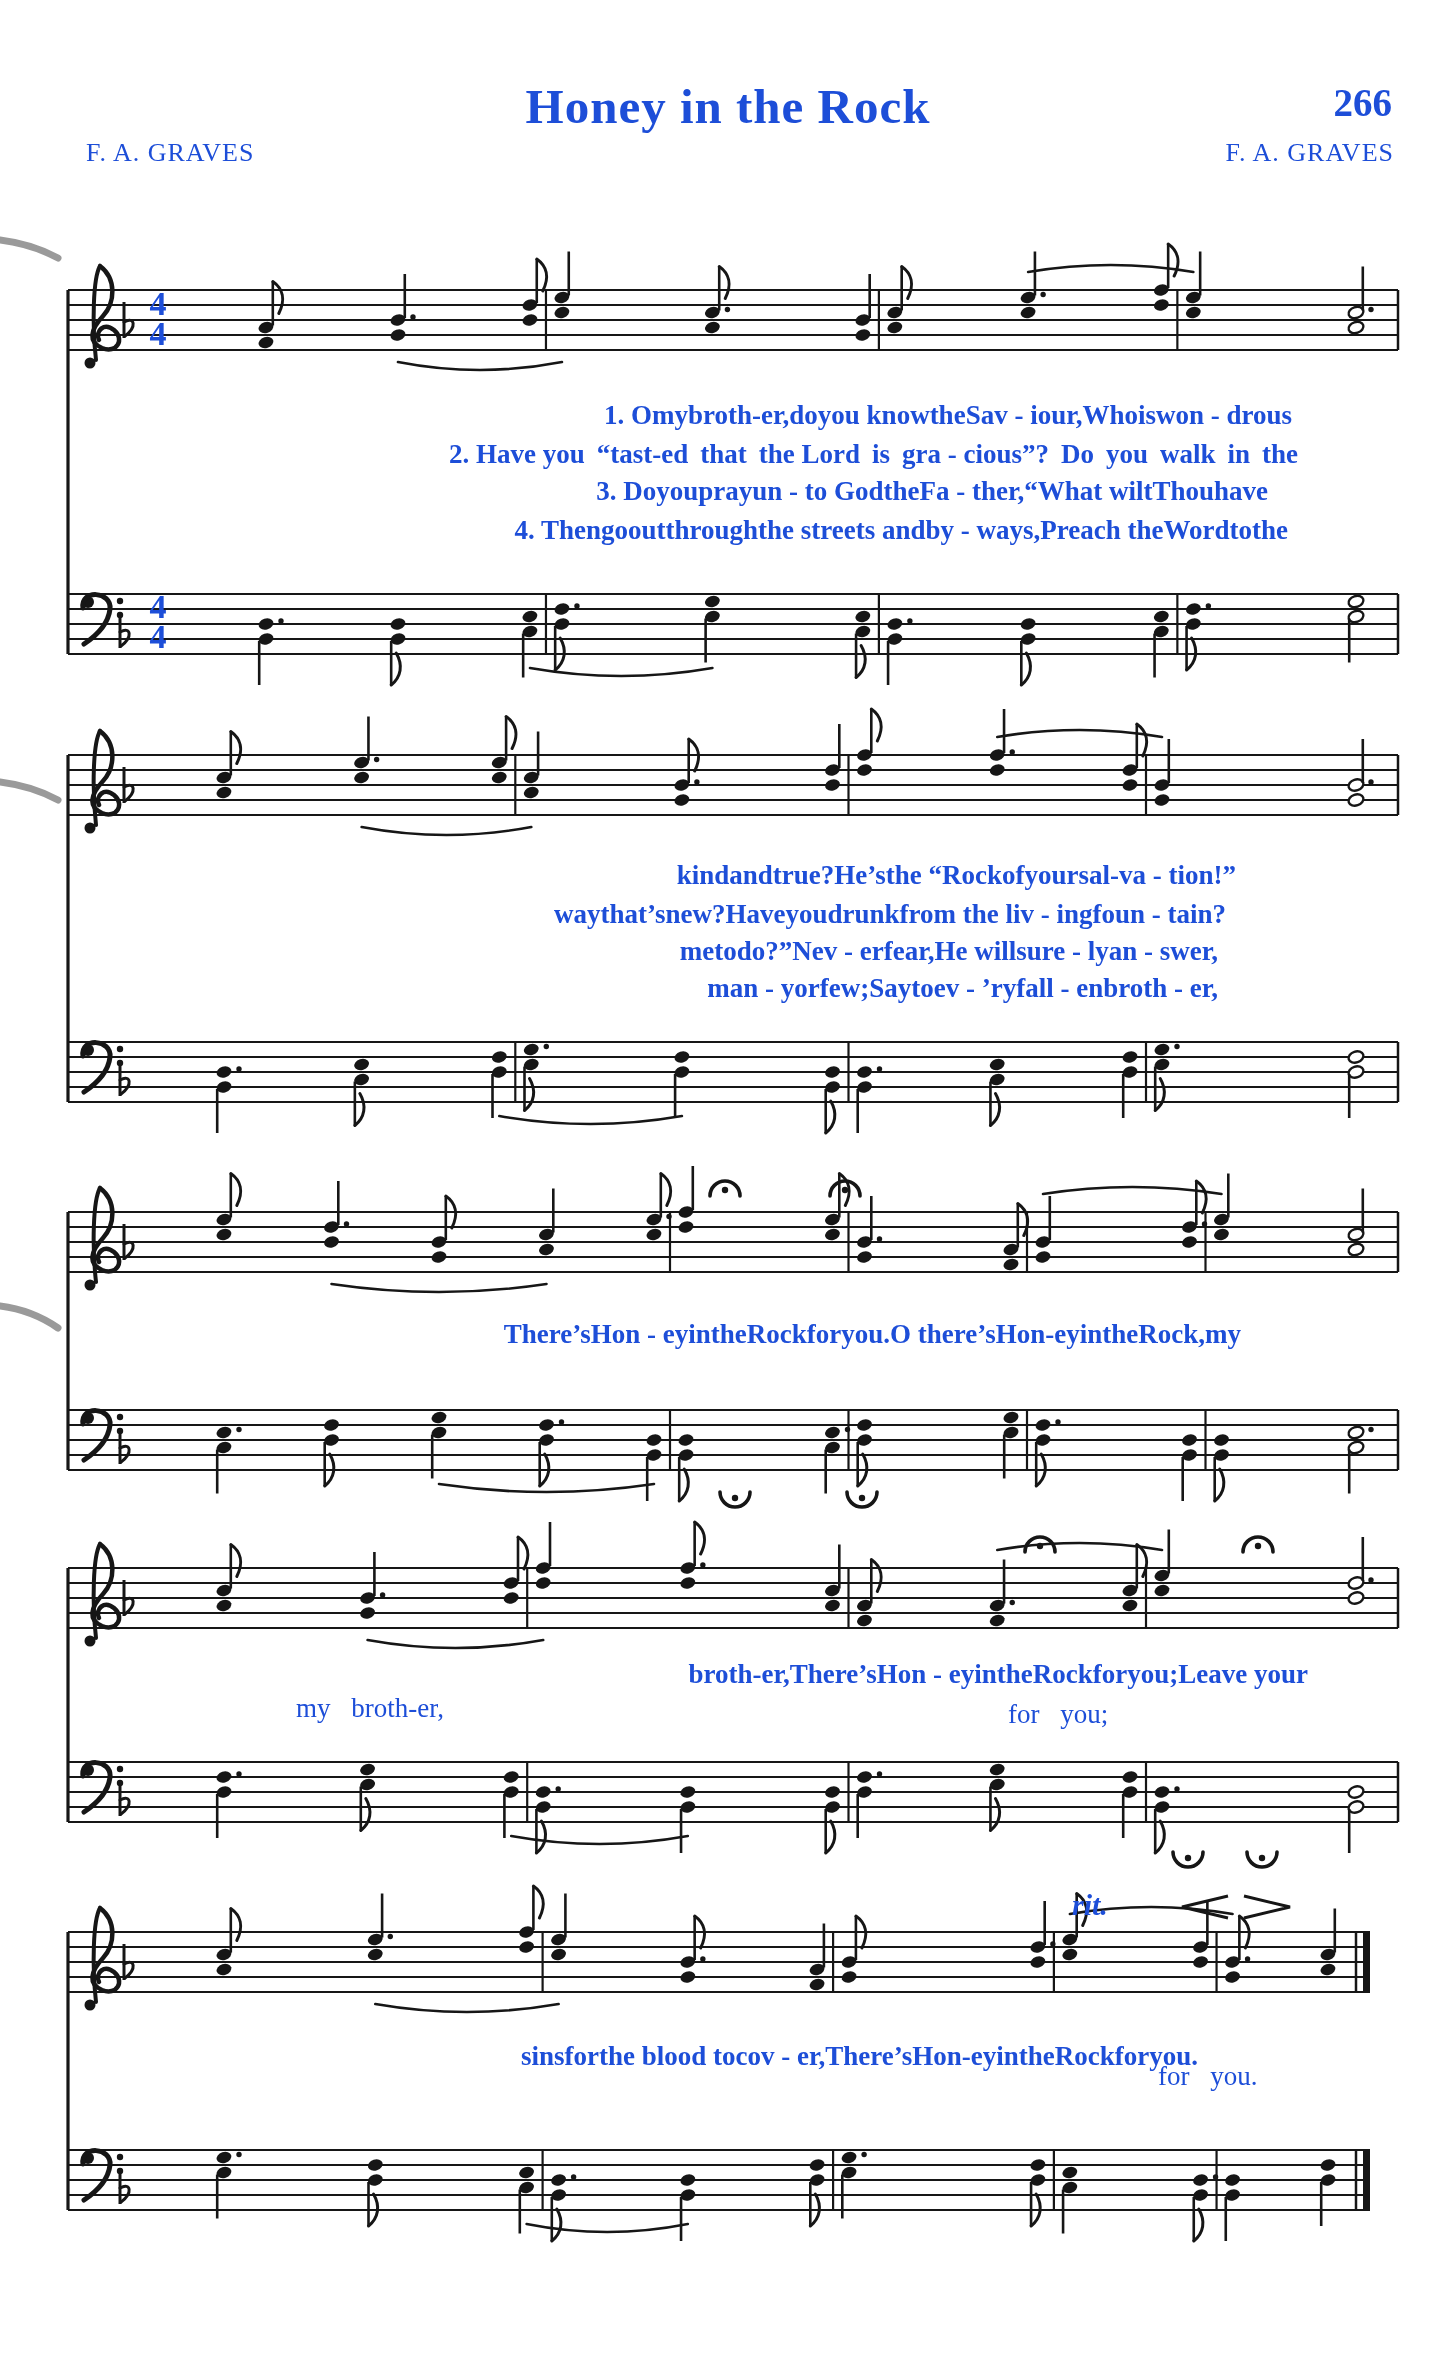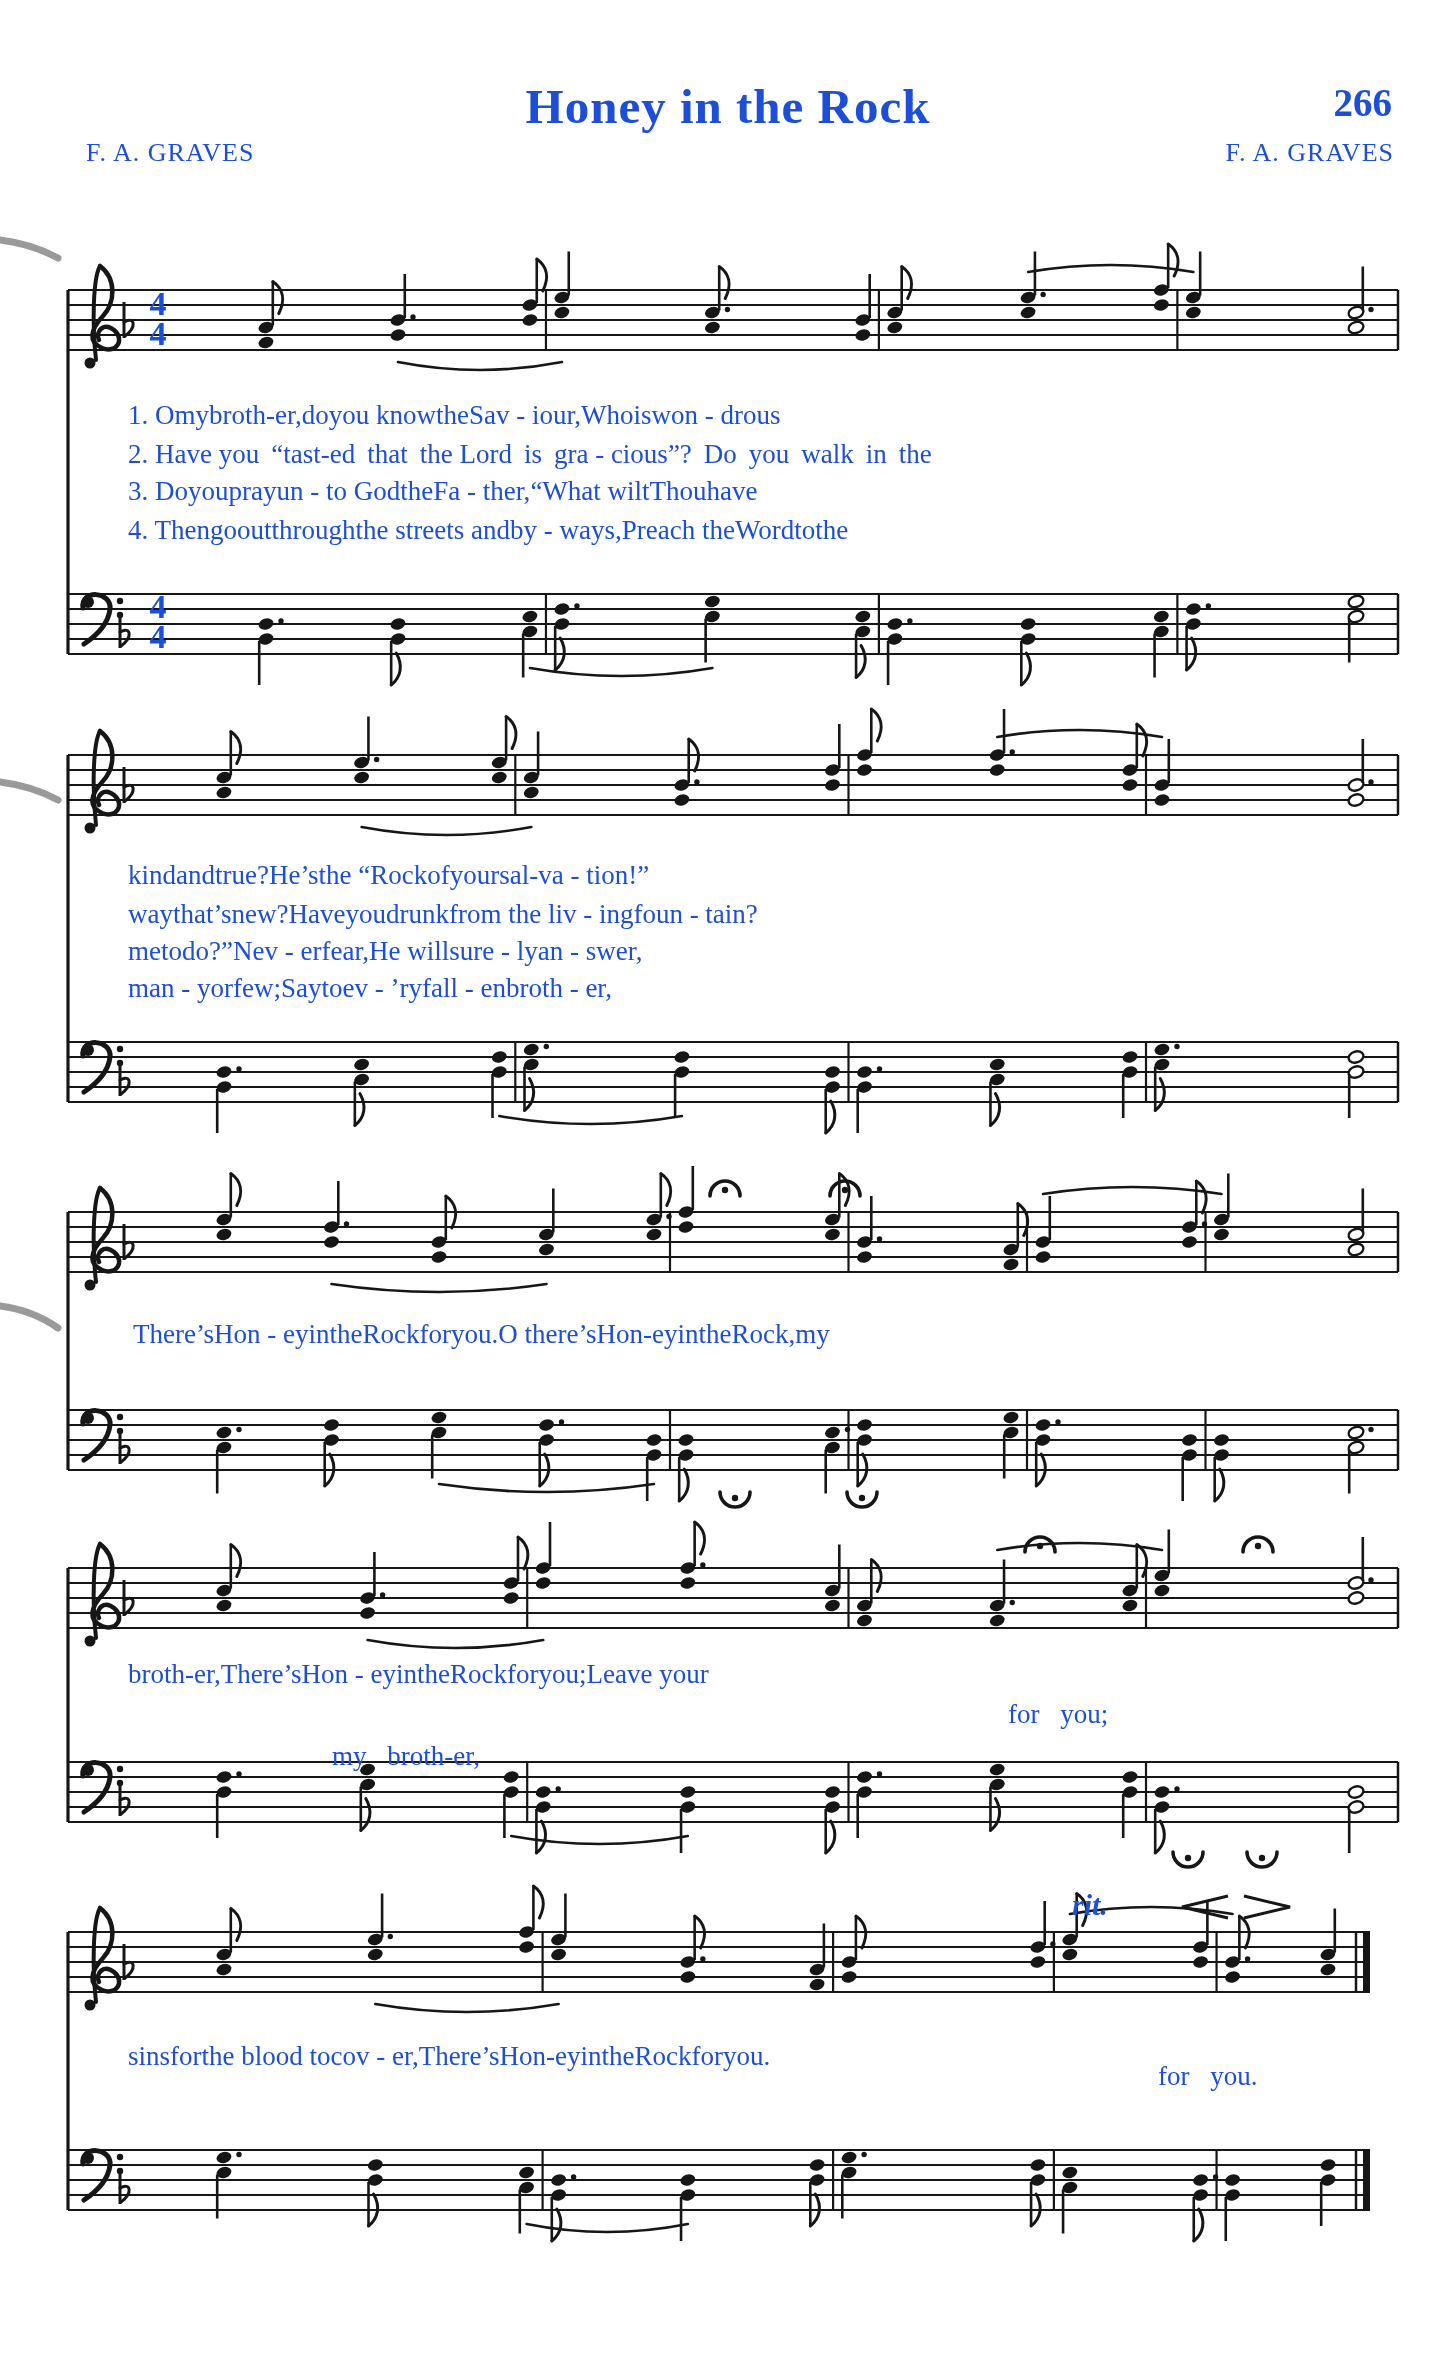--- a/index.html
+++ b/index.html
@@ -14,22 +14,22 @@
     position:absolute; top:78px; left:50%; transform:translateX(-50%);
     font-size:49px; font-weight:bold; letter-spacing:1px; white-space:nowrap;
   }
   .hymn-number{
     position:absolute; top:80px; right:64px; font-size:39px; font-weight:bold;
   }
   .author{position:absolute; top:138px; font-size:26px; letter-spacing:1px;}
   .author.left{left:86px;}
   .author.right{right:62px;}
   .lyric-row{
-    position:absolute; display:flex; justify-content:flex-start;
-    font-size:27px; white-space:nowrap; line-height:1.1;
+    position:absolute; display:flex; justify-content:flex-end;
+    font-size:27px; white-space:nowrap; line-height:1.1;font-weight:bold;
   }
   .lyric-row .tok{flex:0 0 auto;}
   .lyric-abs{position:absolute; font-size:27px; white-space:nowrap; line-height:1.1;}
   .wide-gap{word-spacing:14px;}
   .rit{position:absolute; left:1072px; top:1888px; font-size:30px; font-style:italic; font-weight:bold;text-align:right;}
   .hairpins{position:absolute; left:1178px; top:1893px;}
   .timesig{
     position:absolute; width:34px; text-align:center; font-size:34px;
     font-weight:bold; line-height:30px;
   }
@@ -862,21 +862,21 @@
       <span class="tok">broth-er,</span>
       <span class="tok">There’s</span>
       <span class="tok">Hon - ey</span>
       <span class="tok">in</span>
       <span class="tok">the</span>
       <span class="tok">Rock</span>
       <span class="tok">for</span>
       <span class="tok">you;</span>
       <span class="tok">Leave your</span>
     </div>
-  <div class="lyric-abs wide-gap" style="left:296px; top:1742px;margin-left:36px;">my   broth-er,</div>
+  <div class="lyric-abs wide-gap" style="left:296px; top:1694px;">my   broth-er,</div>
   <div class="lyric-abs wide-gap" style="left:1008px; top:1694px;margin-top:6px;">for  you;</div>
 
   <div class="lyric-row" style="left:128px; top:2042px; width:1070px;">
       <span class="tok">sins</span>
       <span class="tok">for</span>
       <span class="tok">the blood to</span>
       <span class="tok">cov - er,</span>
       <span class="tok">There’s</span>
       <span class="tok">Hon-ey</span>
       <span class="tok">in</span>

